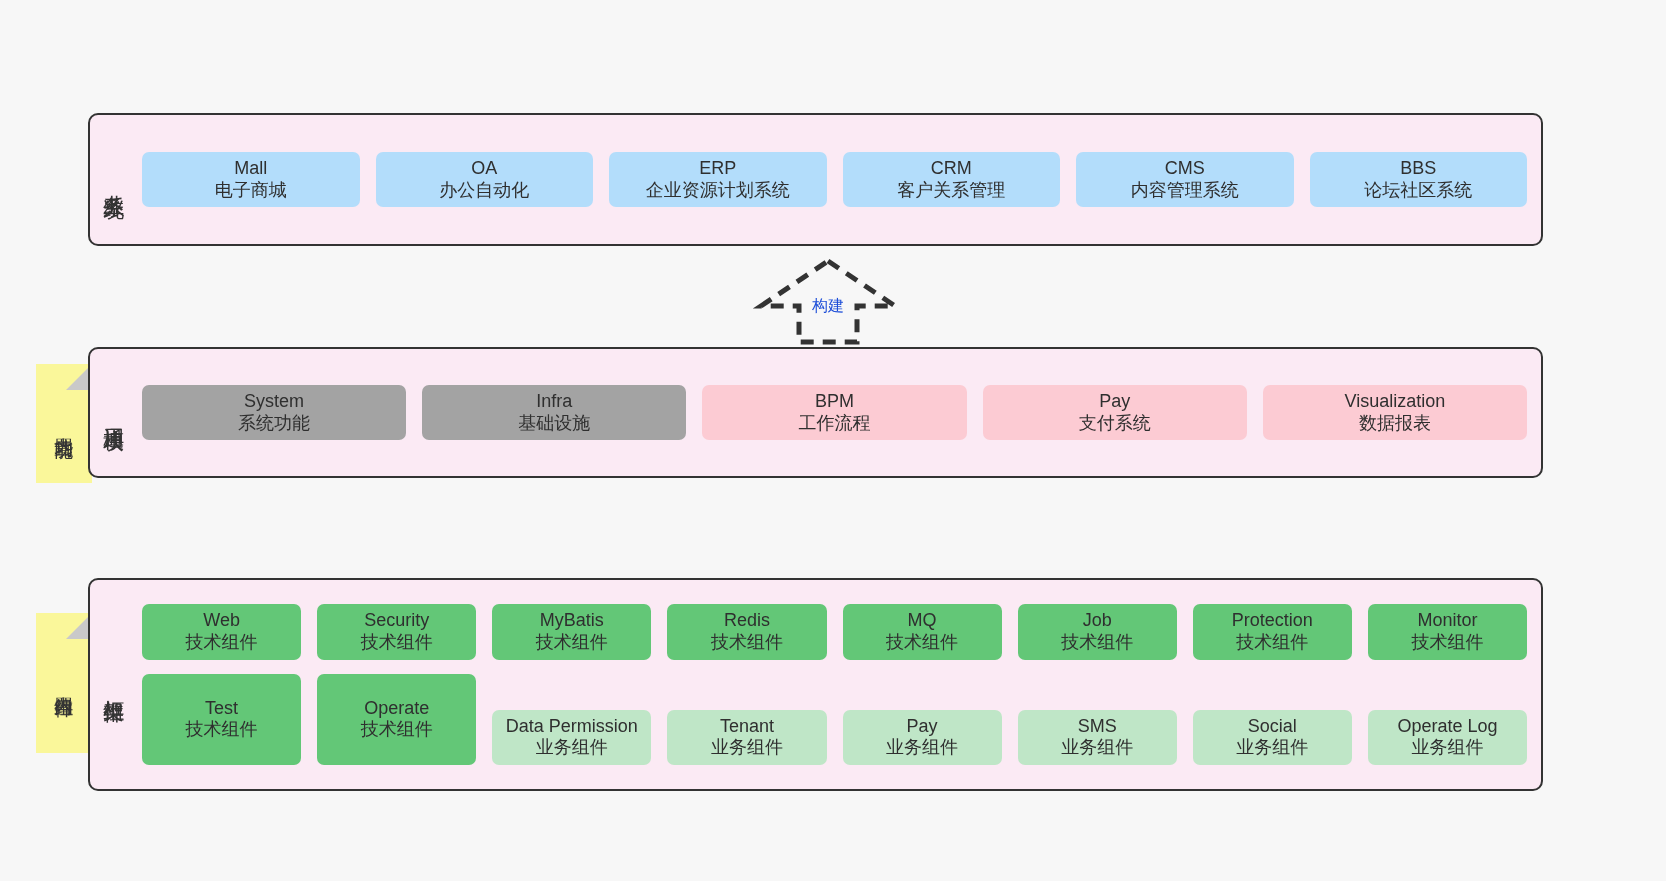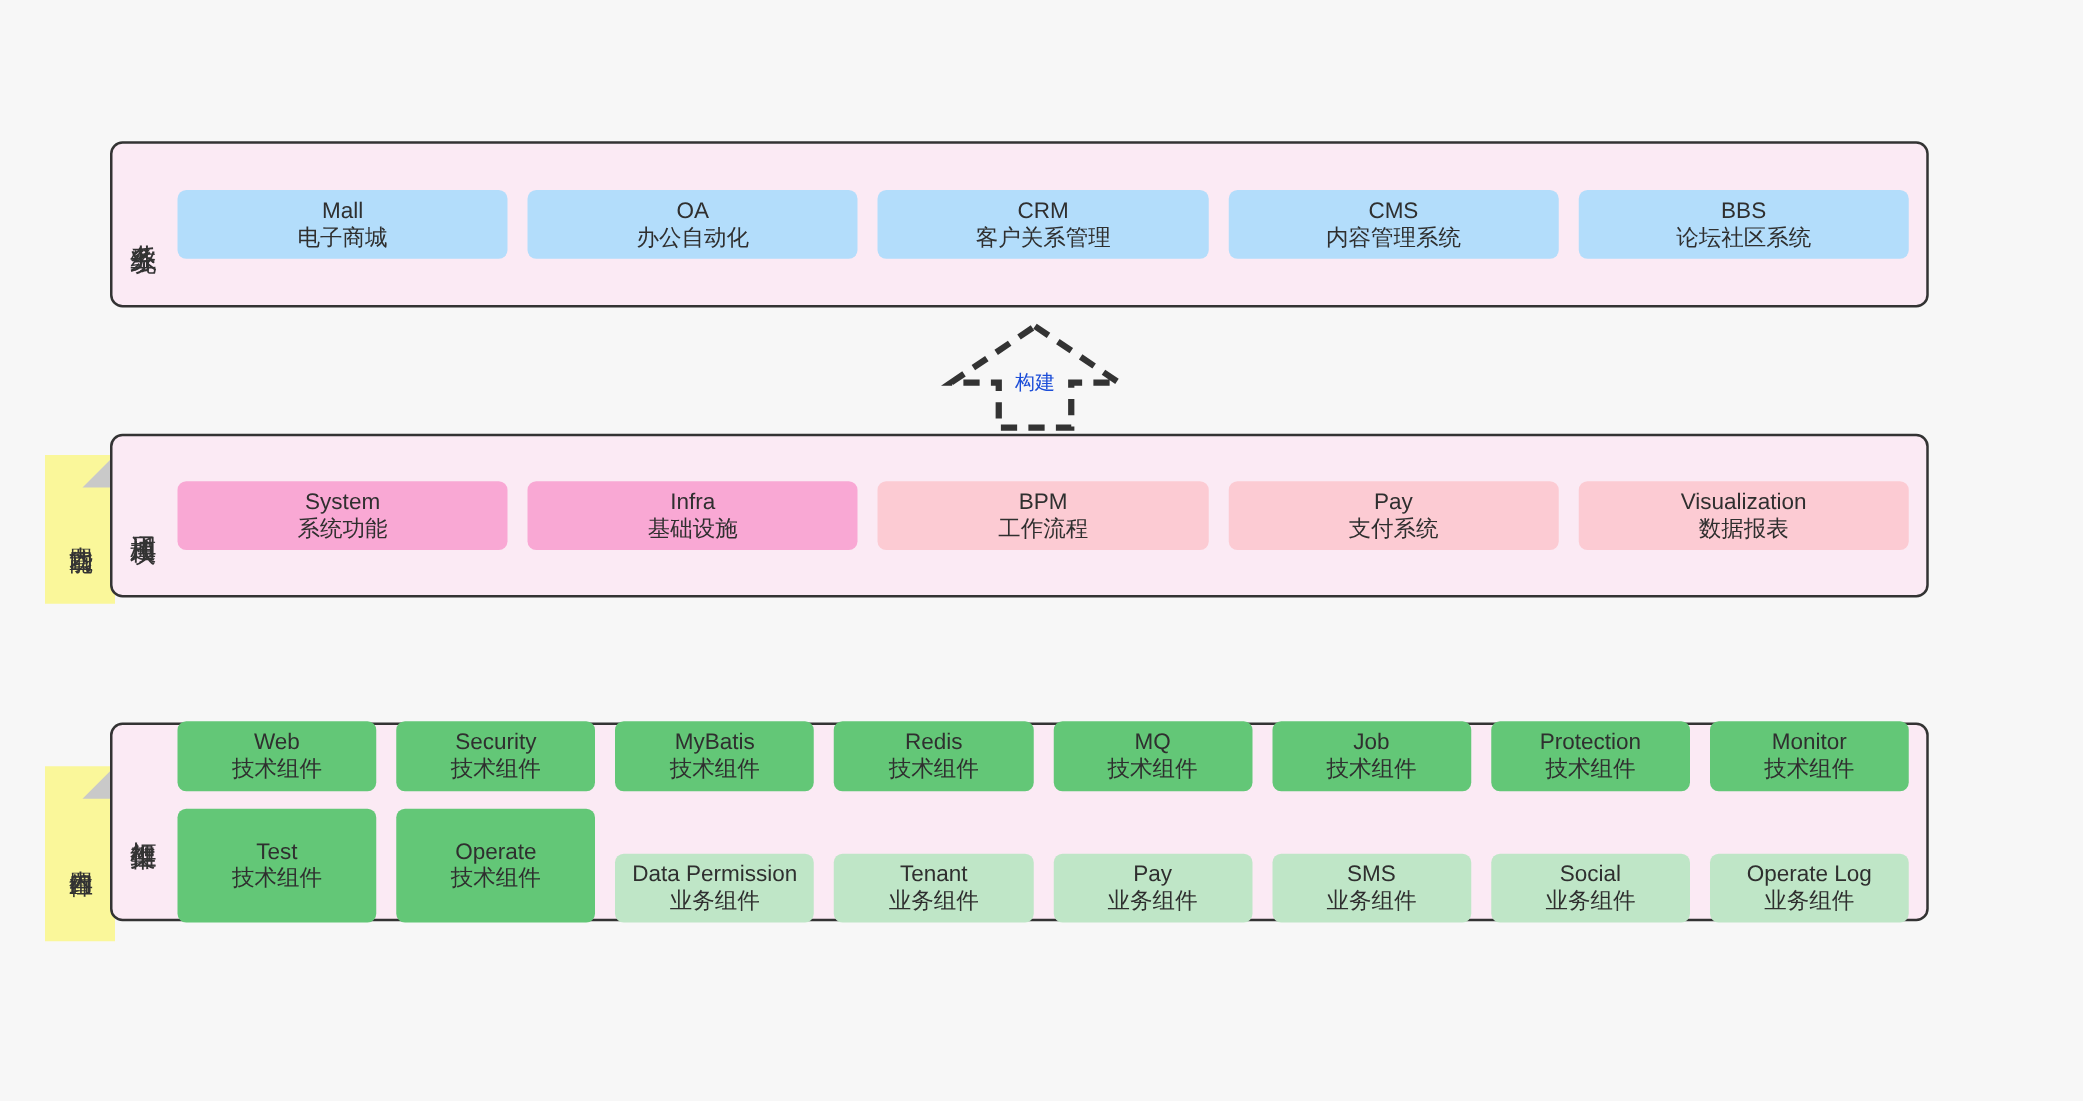--- a/index.html
+++ b/index.html
@@ -80,21 +80,21 @@
     color: #2f2f2f;
     box-sizing: border-box;
     padding: 6px 4px;
     user-select: none;
   }
   .card .t1 { display: block; }
   .card .t2 { display: block; }
 
   
   .c-blue       { background: #b3ddfb; }
-  .c-red        { background: #f9a8d4; }
+  .c-red        { background: #a3a3a3; }
   .c-pink       { background: #fccbd3; }
   .c-green      { background: #63c777; }
   .c-lightgreen { background: #bfe6c7; margin-top: 36px; }
 
   
   .sticky {
     position: absolute;
     background: #faf79a;
     color: #333333;
     font-size: 19px;
@@ -151,20 +151,24 @@
       <div class="box-row">
         <div class="card c-blue">
           <span class="t1">Mall</span>
           <span class="t2">电子商城</span>
         </div>
         <div class="card c-blue">
           <span class="t1">OA</span>
           <span class="t2">办公自动化</span>
         </div>
         <div class="card c-blue">
+          <span class="t1">ERP</span>
+          <span class="t2">企业资源计划系统</span>
+        </div>
+        <div class="card c-blue">
           <span class="t1">CRM</span>
           <span class="t2">客户关系管理</span>
         </div>
         <div class="card c-blue">
           <span class="t1">CMS</span>
           <span class="t2">内容管理系统</span>
         </div>
         <div class="card c-blue">
           <span class="t1">BBS</span>
           <span class="t2">论坛社区系统</span>
@@ -210,21 +214,21 @@
         </div>
       </div>
     </div>
   </div>
 
 
   <div class="sticky" id="sticky-builtin-components" style="left:36px; top:613px; width:56px; height:140px;">
     <span>内置组件</span>
   </div>
 
-  <div class="layer" id="layer-framework" style="left:88px; top:578px; width:1455px; height:159px;">
+  <div class="layer" id="layer-framework" style="left:88px; top:578px; width:1455px; height:213px;">
     <div class="layer-label">框架组件</div>
     <div class="layer-body">
 
       <div class="box-row">
         <div class="card c-green">
           <span class="t1">Web</span>
           <span class="t2">技术组件</span>
         </div>
         <div class="card c-green">
           <span class="t1">Security</span>

